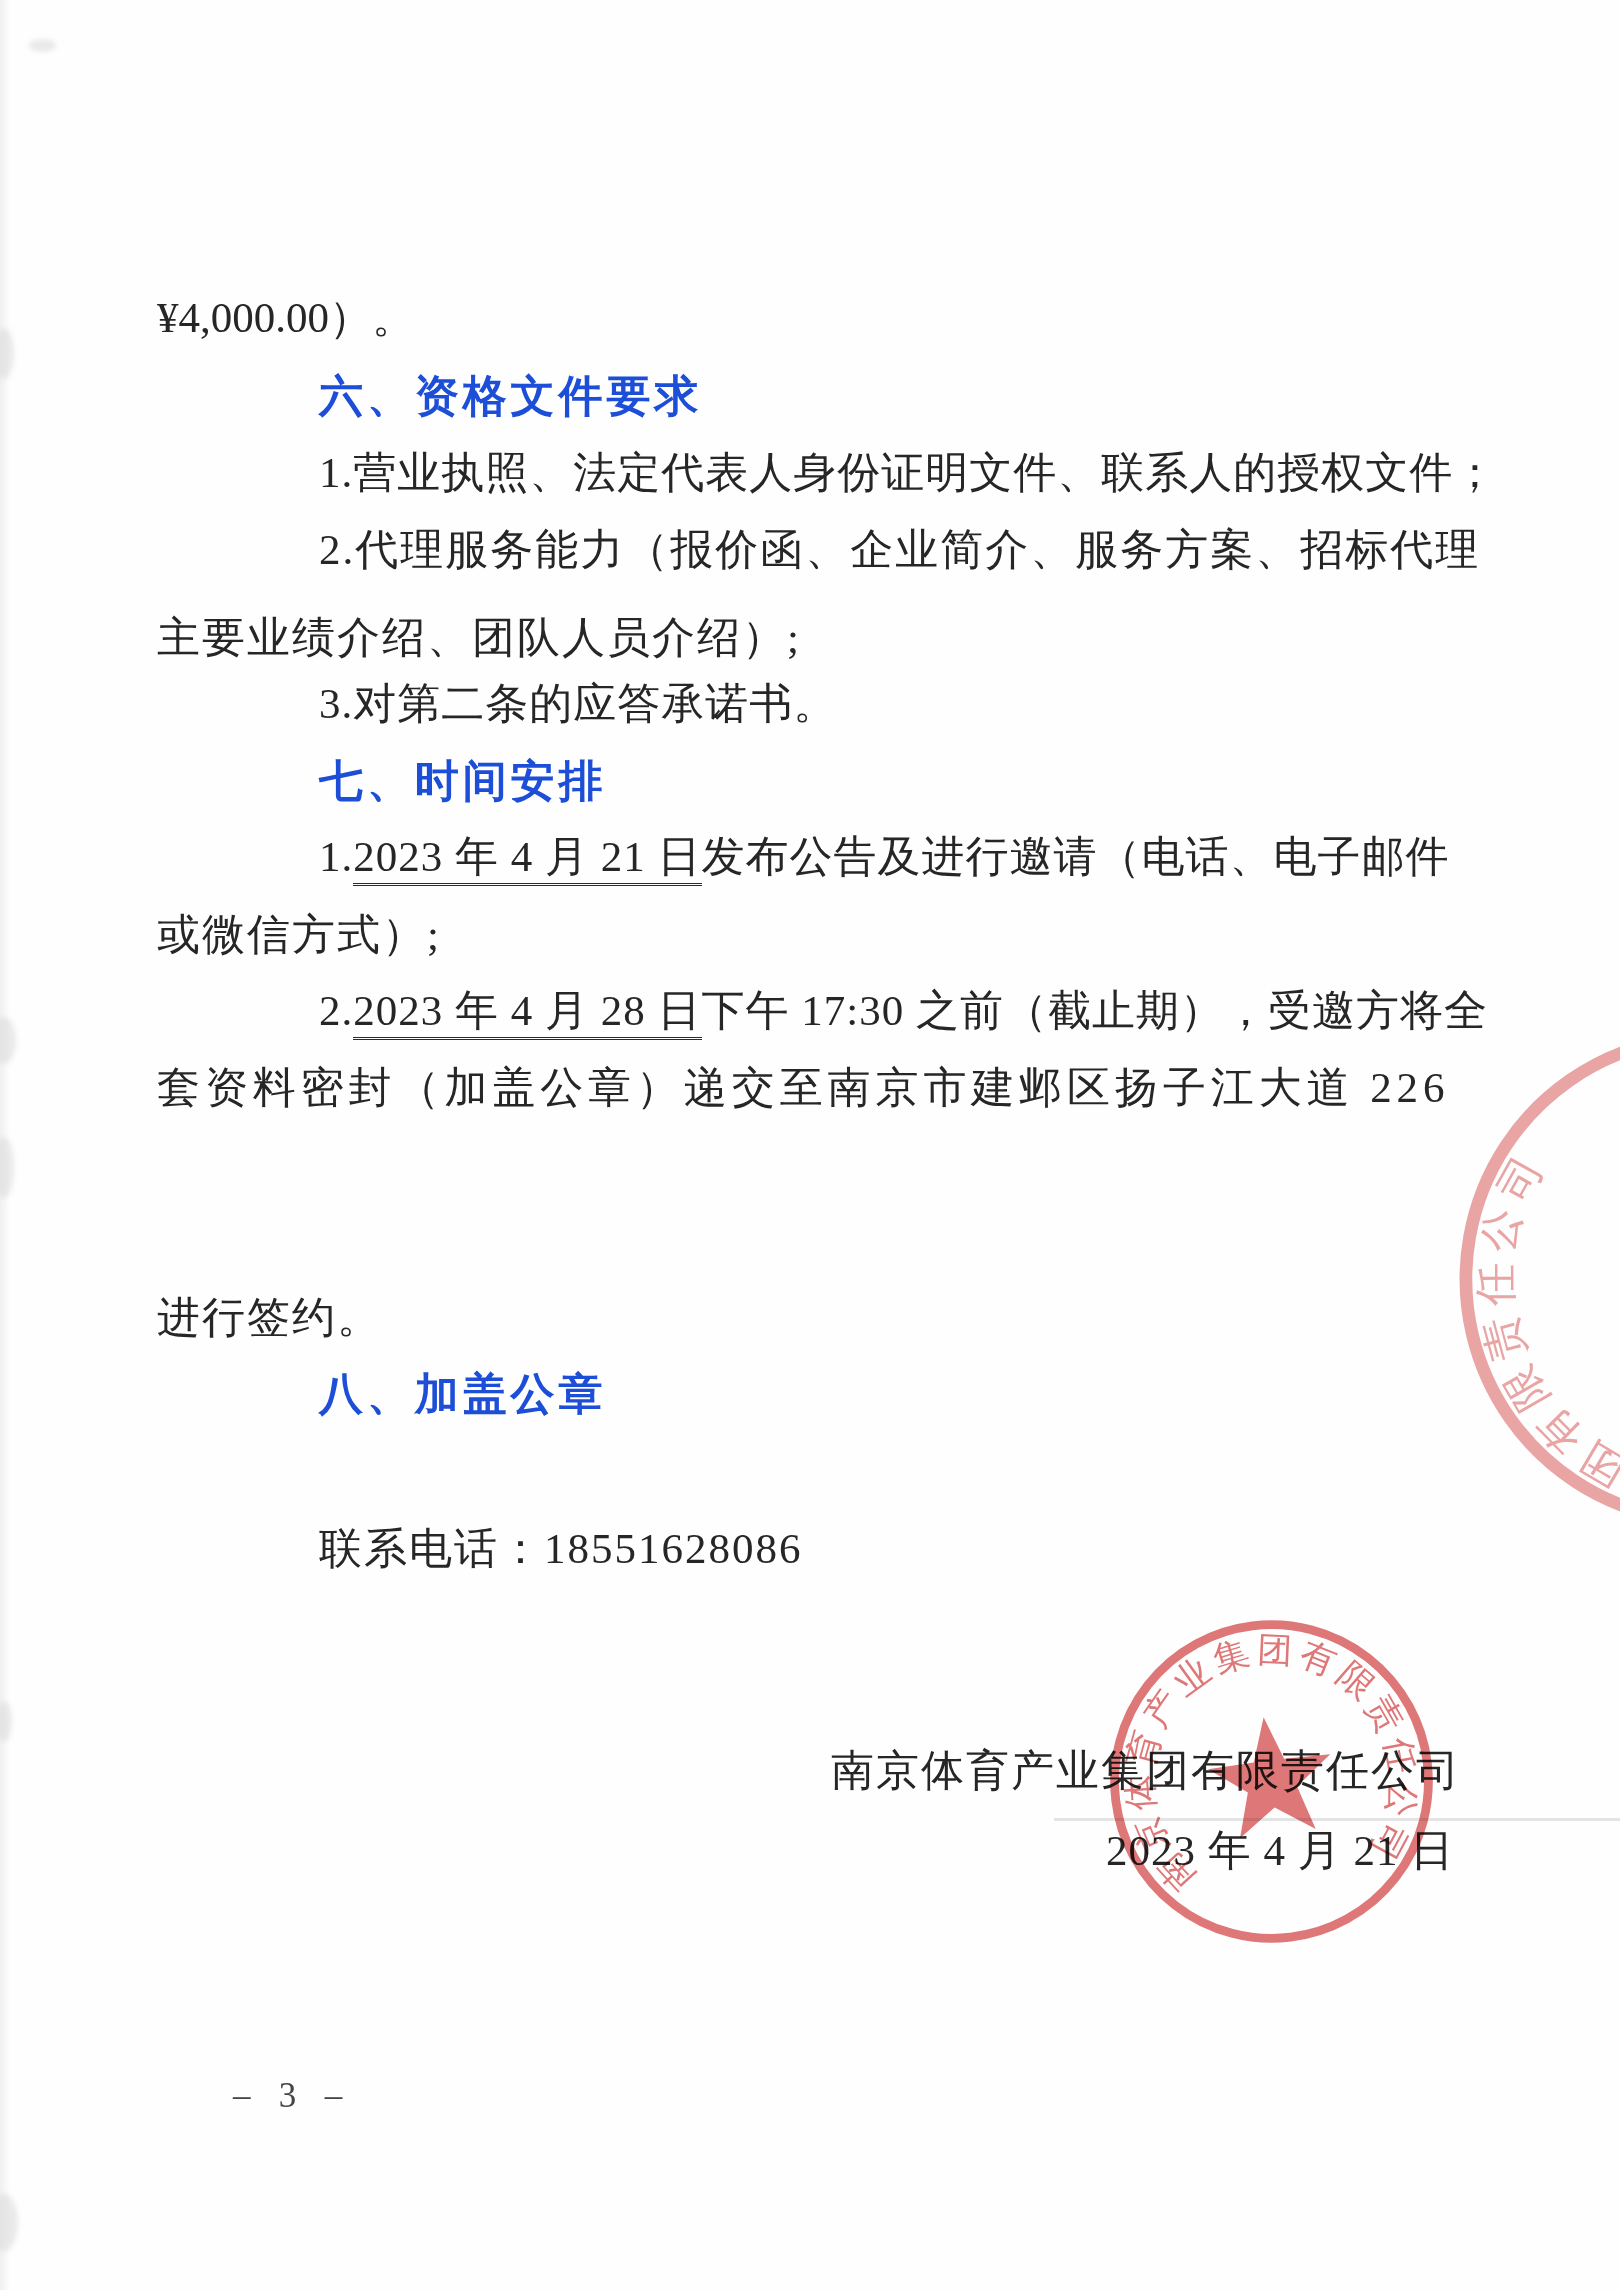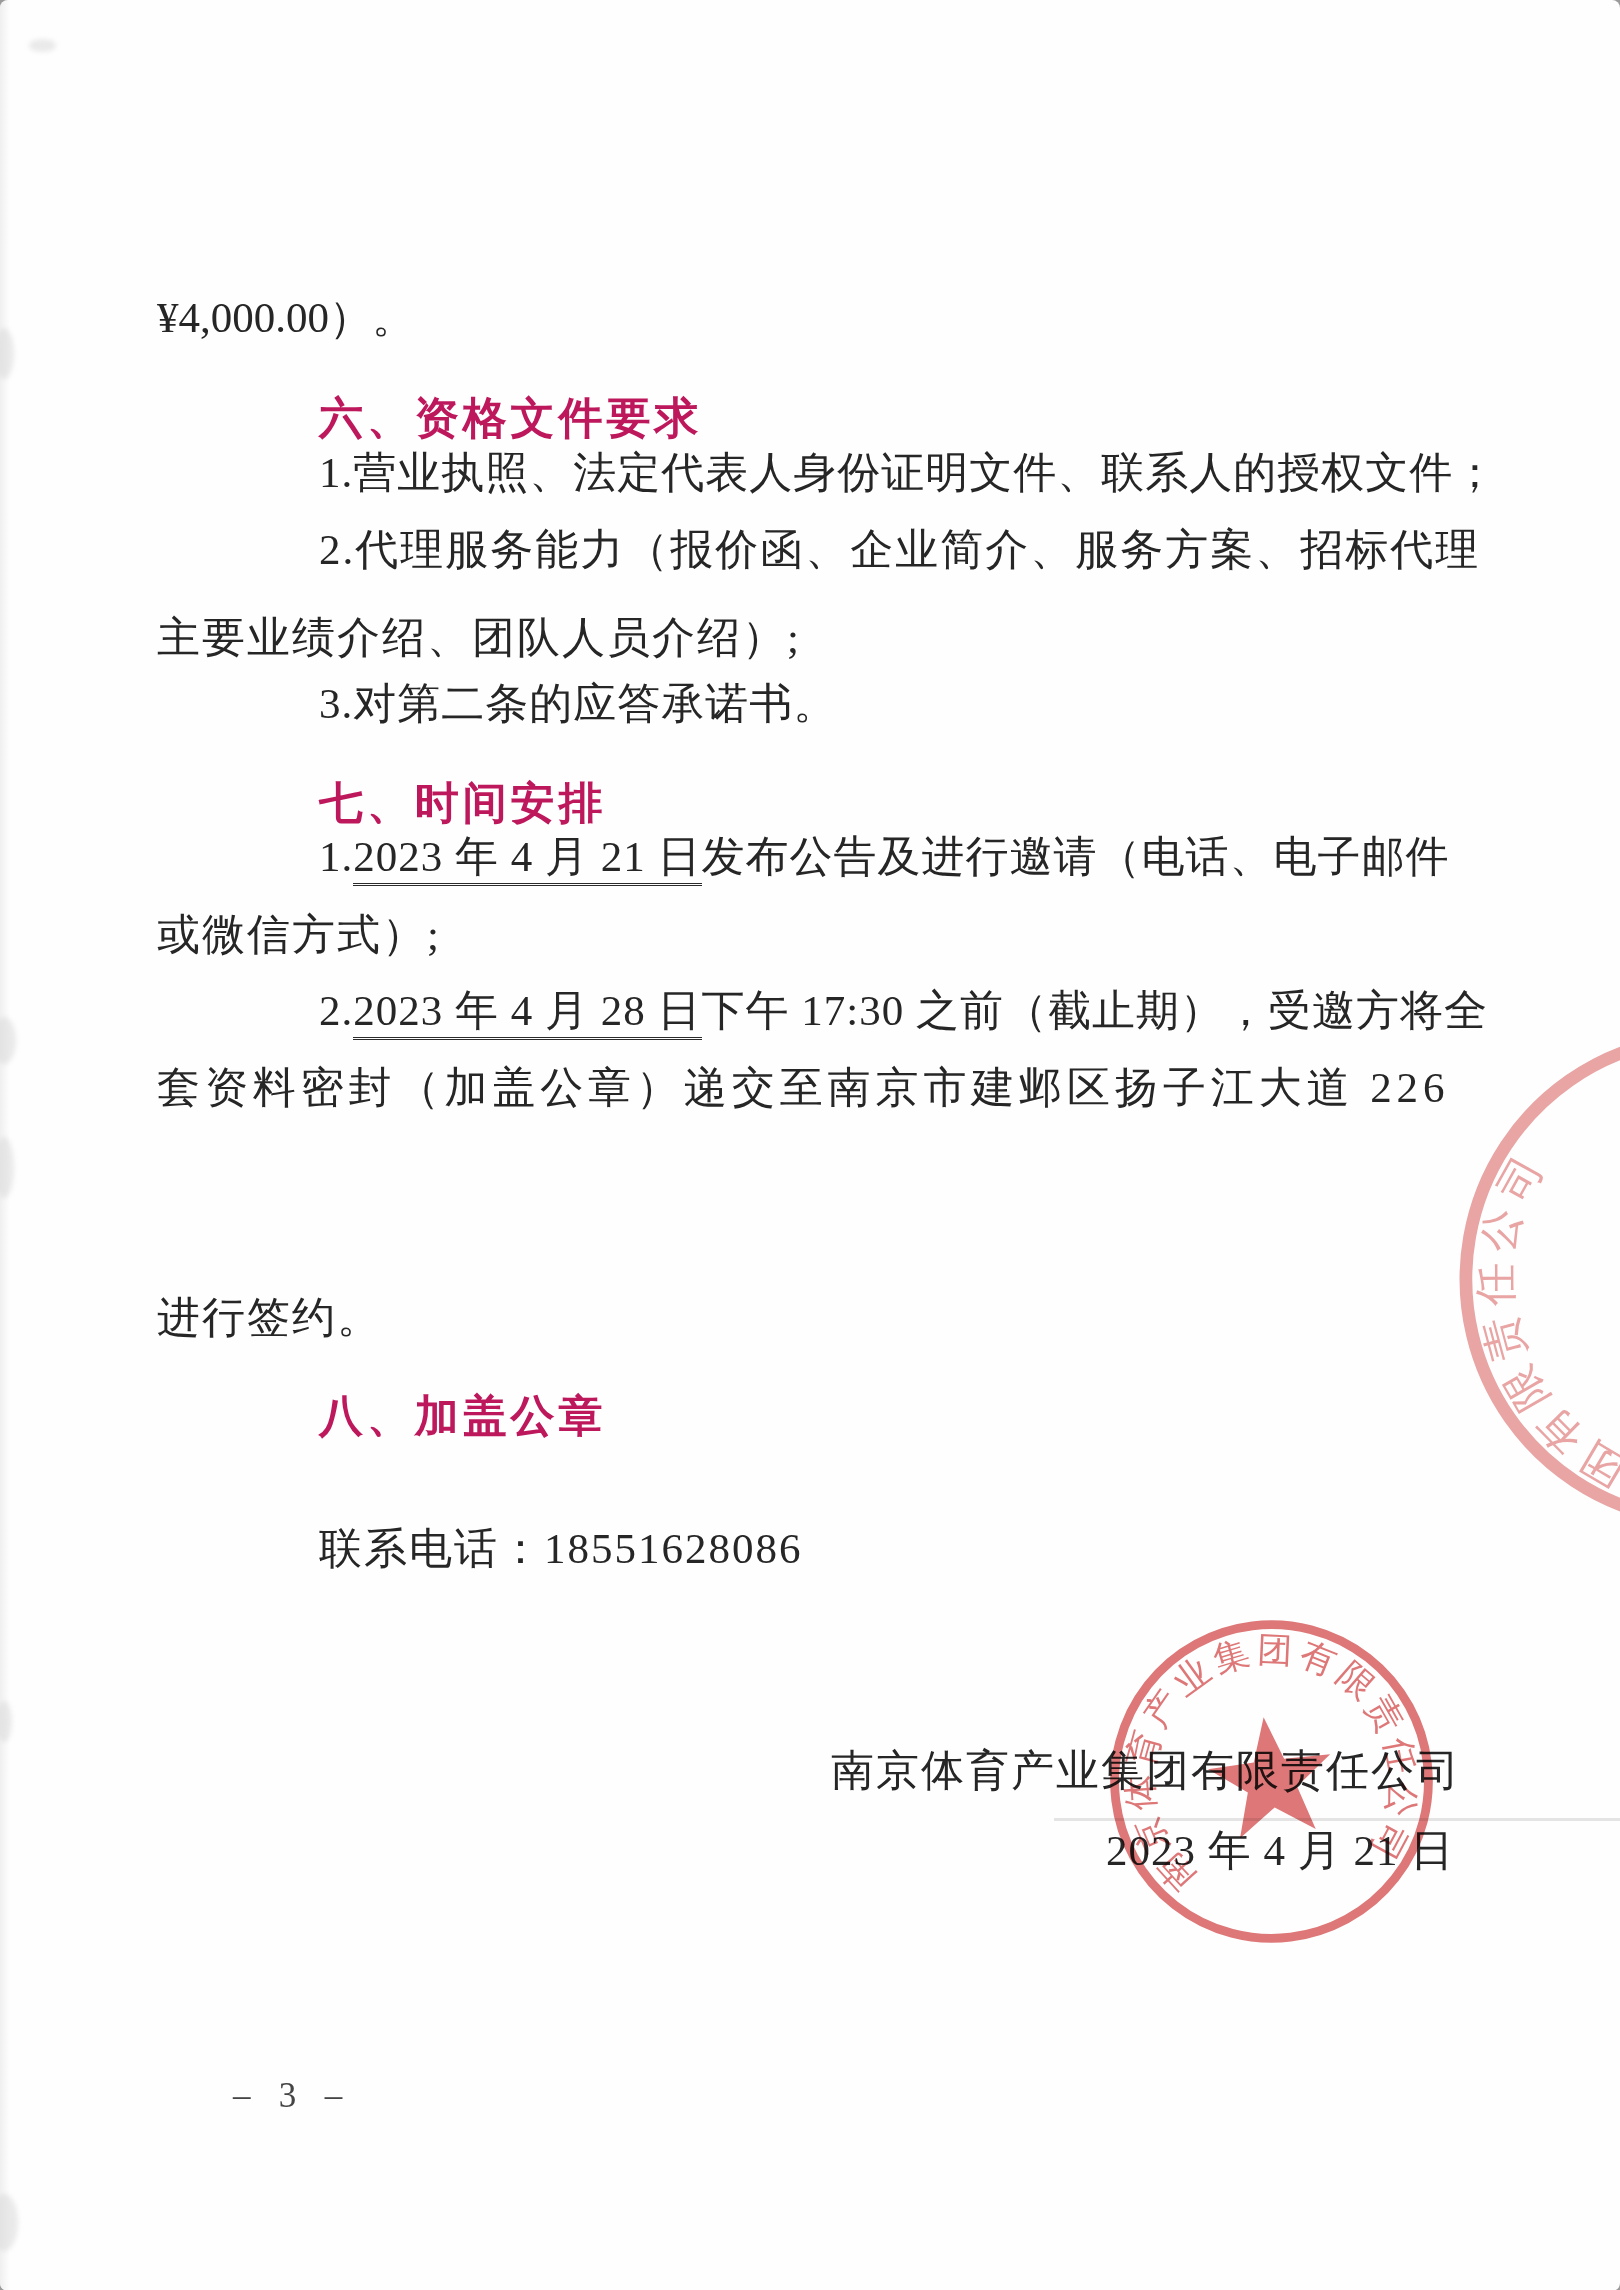--- a/index.html
+++ b/index.html
@@ -1,24 +1,24 @@
 <!DOCTYPE html>
 <html><head>
 <meta charset="utf-8">
 <style>
   html,body{margin:0;padding:0;background:#9a9a9a;}
   .page{
     position:relative;width:1620px;height:2291px;margin:0 auto;
     background:#fefefe;overflow:hidden;
-    font-family:"Liberation Serif", serif;color:#262626;border-radius:8px;
+    font-family:"Liberation Serif", serif;color:#262626;
   }
   .line{position:absolute;white-space:nowrap;font-size:43px;line-height:51px;}
   .flush{left:157px;}
   .indent{left:319px;}
-  .heading{font-family:"Liberation Sans", sans-serif;font-weight:bold;letter-spacing:3.9px;font-size:44px;color:#be185d;margin-top:22px;}
+  .heading{font-family:"Liberation Sans", sans-serif;font-weight:bold;letter-spacing:3.9px;font-size:44px;color:#1d4ed8;}
   .u{border-bottom:3.9px double #2b2b2b;padding-bottom:2.9px;}
   .sig{position:absolute;white-space:nowrap;font-size:43px;line-height:51px;}
   .pagenum{position:absolute;left:233px;top:2076px;font-size:35px;letter-spacing:9.8px;color:#454545;}
   .seal{position:absolute;mix-blend-mode:multiply;pointer-events:none;}
   .seal1{left:1095px;top:1605px;opacity:.82;transform:rotate(-7deg);}
   .seal2{left:1414px;top:985px;opacity:.55;transform:rotate(-125deg);transform-origin:50% 50%;}
   .artifact-line{position:absolute;left:1054px;top:1818px;width:567px;height:2.9px;background:#e4e4e4;}
   .edge-strip{position:absolute;left:0;top:0;width:9.8px;height:100%;
     background:linear-gradient(to right,#ececec,rgba(255,255,255,0));opacity:.8;}
   .smudge{position:absolute;background:#d9d9d9;border-radius:50%;filter:blur(2.9px);opacity:.55;}

